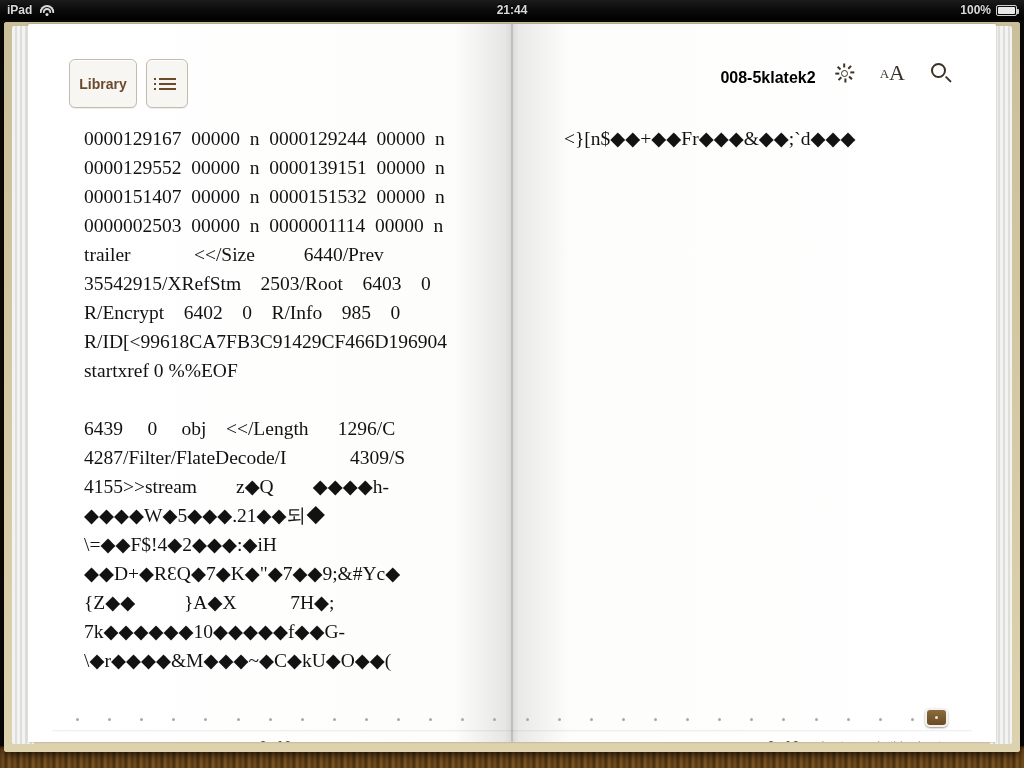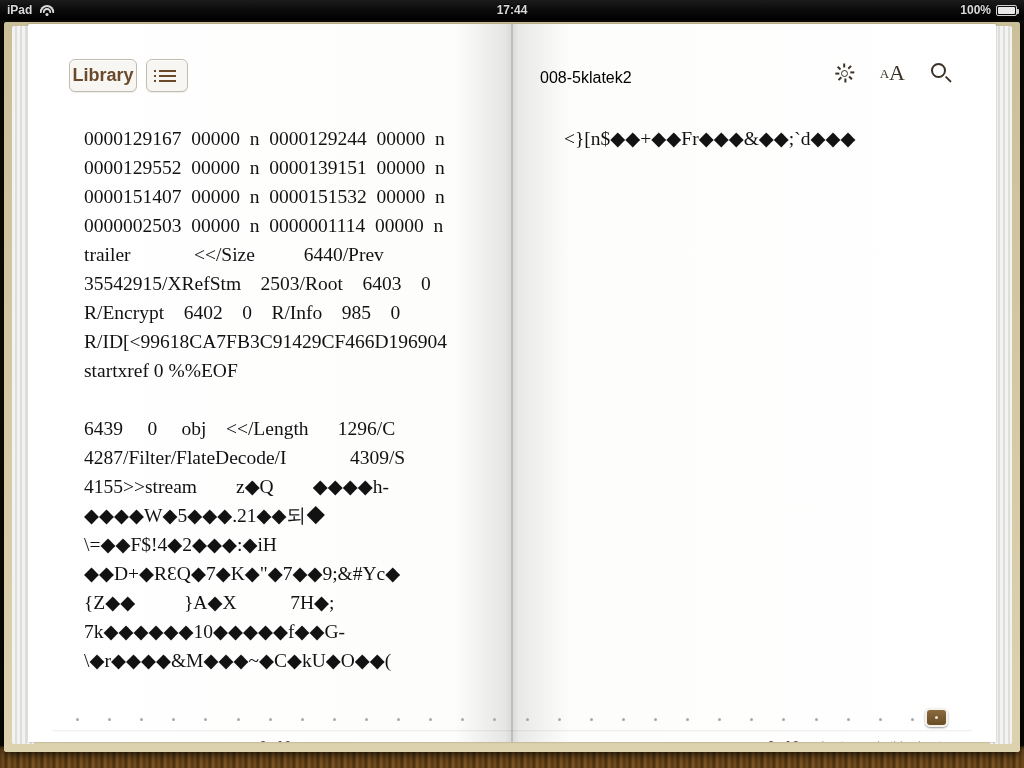--- a/index.html
+++ b/index.html
@@ -91,32 +91,32 @@
         #e9e9e7 50.7%, #fdfdfc 56%, #ffffff 100%);
   }
   .spine-shadow{
     position:absolute; left:50%; top:0; bottom:0; width:1px;
     background:rgba(120,120,120,.55); transform:translateX(-50%);
   }
 
   
   .toolbar{ position:absolute; left:0; top:0; right:0; height:62px; z-index:10; }
   .btn{
-    position:absolute; height:33px; background:#f7f6f3;
+    position:absolute; height:49px; background:#f7f6f3;
     border:1px solid #c3bcae; border-radius:6px;
     box-shadow:0 1px 0 rgba(255,255,255,.9) inset, 0 1px 1px rgba(0,0,0,.07);
     display:flex; align-items:center; justify-content:center;
-    color:#6b4a2c; font-size:18px; font-weight:bold; cursor:pointer;
+    color:#6b4a2c; font-size:14px; font-weight:bold; cursor:pointer;
   }
   .btn-library{ left:41px; top:35px; width:68px; }
   .btn-toc{ left:118px; top:35px; width:42px; }
   .toc-icon{ display:flex; flex-direction:column; gap:3px; }
   .toc-icon i{ display:block; width:17px; height:2px; background:#6b4a2c; position:relative; }
   .toc-icon i::before{ content:""; position:absolute; left:-5px; top:0; width:2px; height:2px; background:#6b4a2c; }
-  .title-wrap{ position:absolute; left:512px; right:0; top:45px; text-align:left; }
+  .title-wrap{ position:absolute; left:512px; right:0; top:45px; text-align:center;font-weight:bold; }
 
   .tb-icons{ position:absolute; right:44px; top:38px; display:flex; align-items:center; gap:26px; }
   .ic{ cursor:pointer; color:#3b3226; display:flex; align-items:center; }
 
   .sun{ position:relative; width:19px; height:19px; }
   .sun b{ position:absolute; left:50%; top:50%; width:7px; height:7px; margin:-3.5px 0 0 -3.5px;
           border:1.6px solid #3b3226; border-radius:50%; background:transparent; }
   .sun i{ position:absolute; left:50%; top:50%; width:1.6px; height:4px; background:#3b3226;
           transform-origin:50% 0; }
 
@@ -174,21 +174,21 @@
 
   <div class="statusbar">
     <div class="sb-left">
       <span>iPad</span>
       <span class="wifi">
           <i class="a"></i>
           <i class="b"></i>
           <i class="c"></i>
         </span>
     </div>
-    <div class="sb-center">17:44</div>
+    <div class="sb-center">21:44</div>
     <div class="sb-right">
       <span>100%</span>
       <span class="battery">
           <span></span>
         </span>
     </div>
   </div>
 
   <div class="shelf">
     <div class="shelf-wood"></div>

